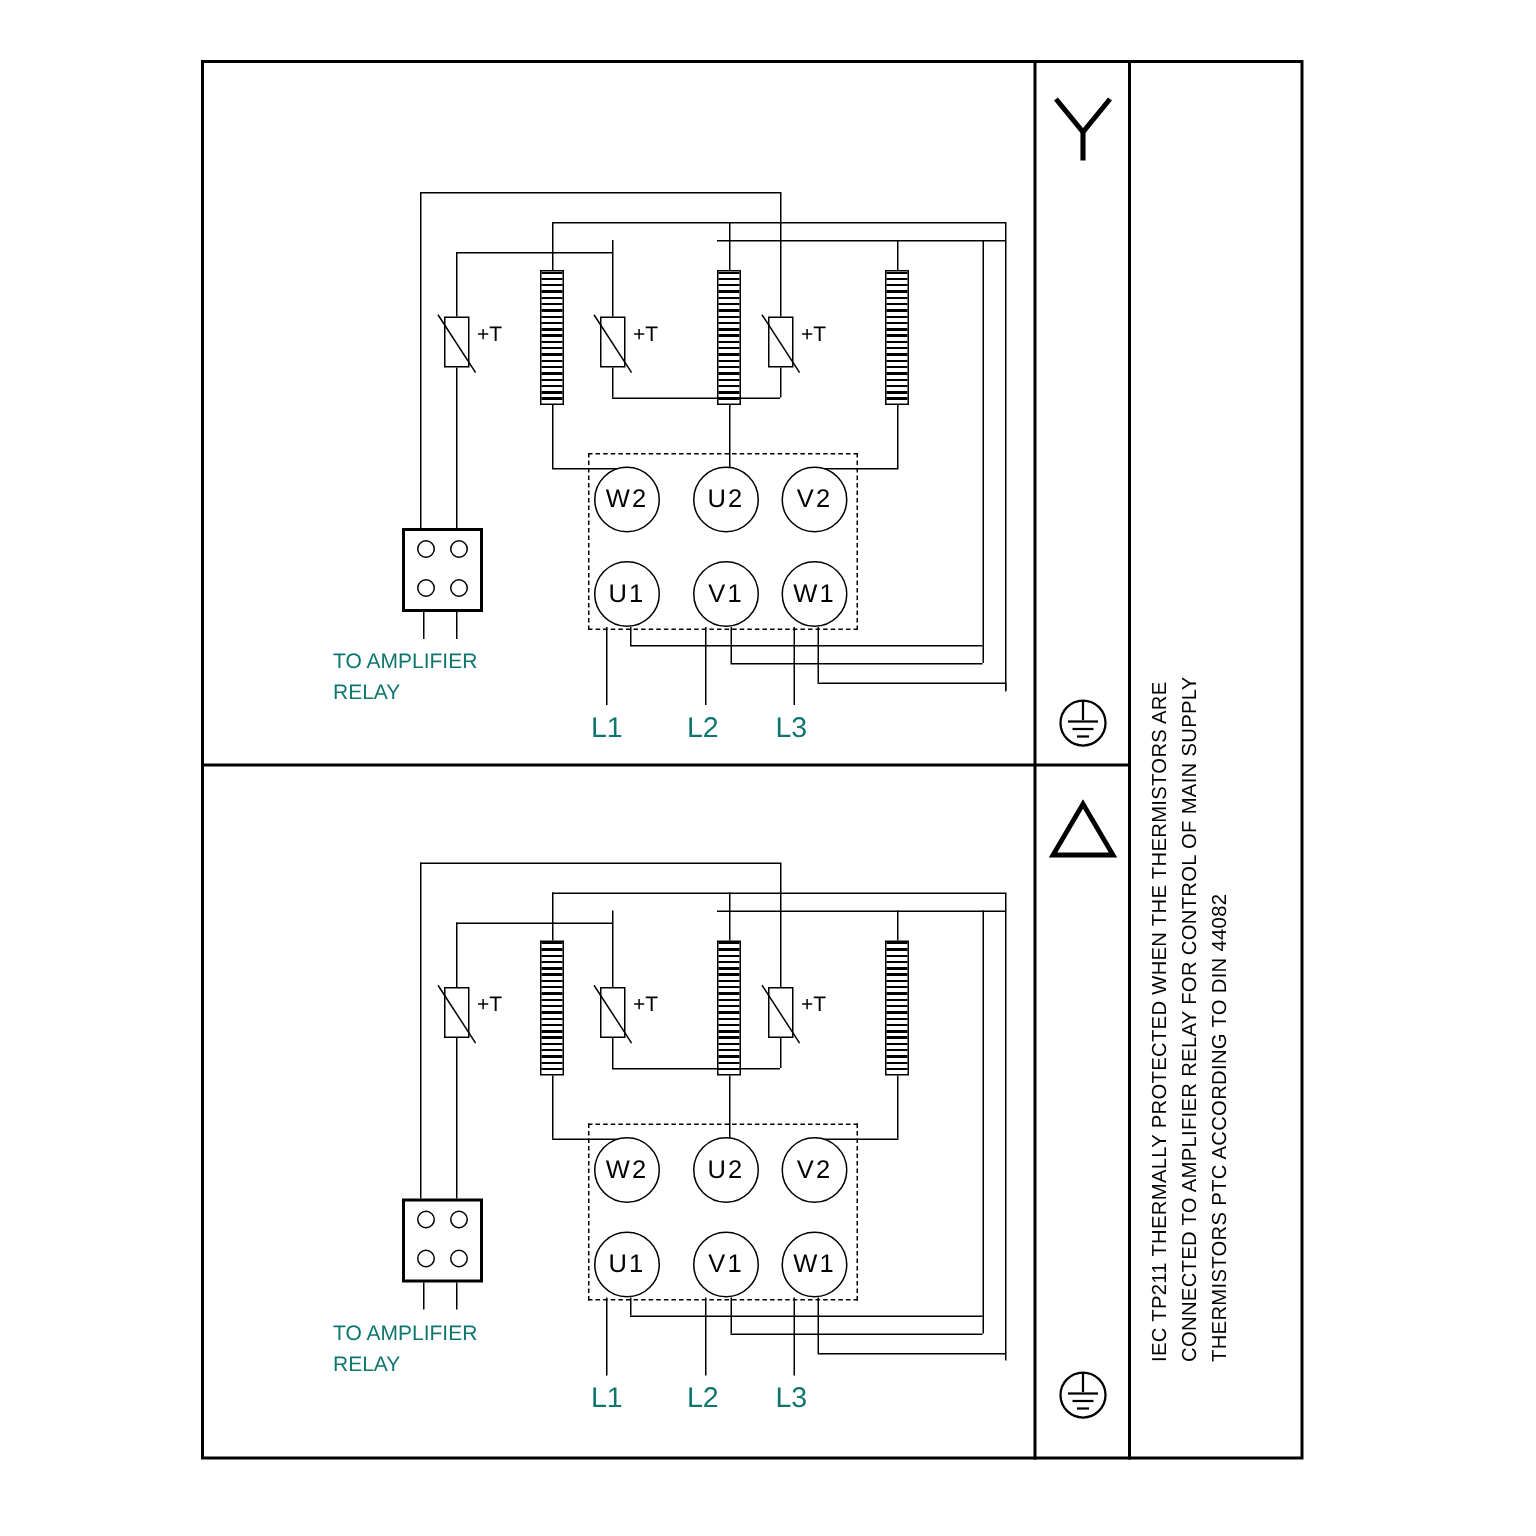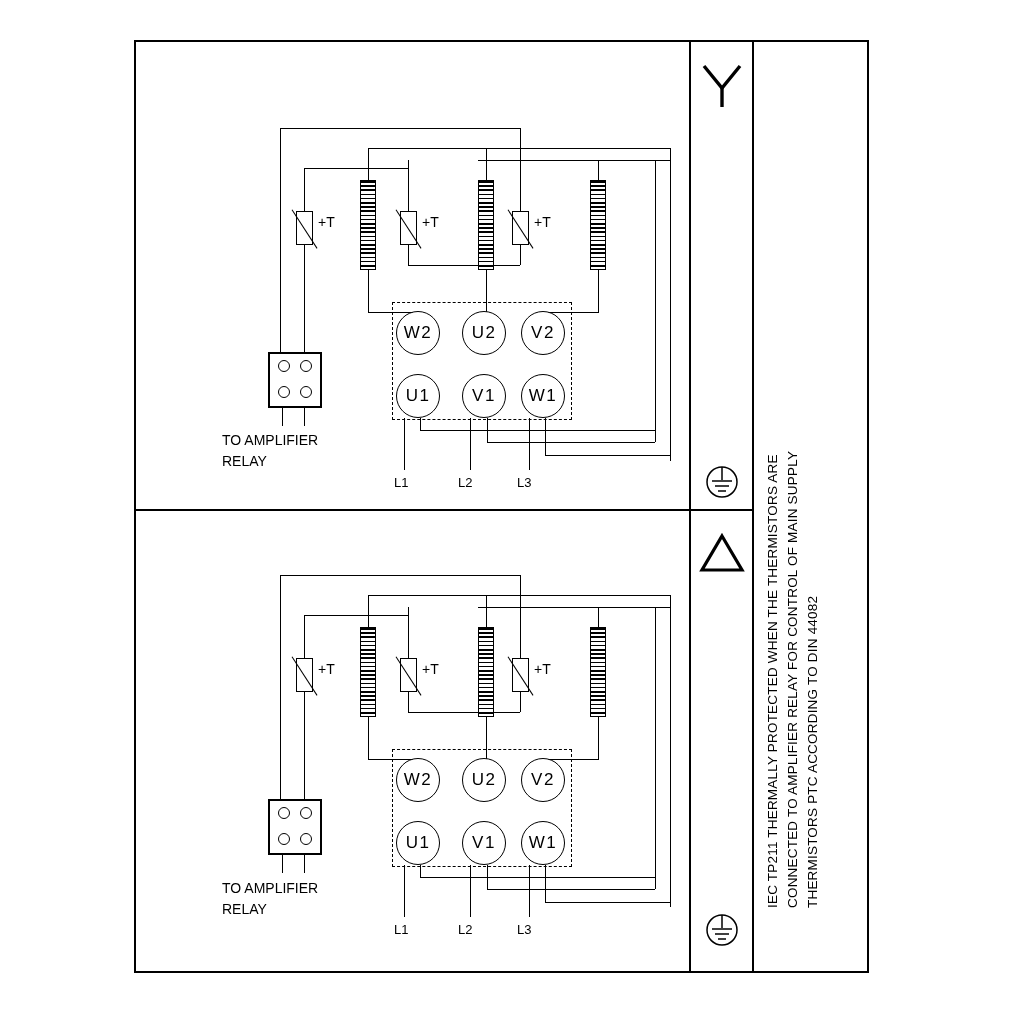--- a/index.html
+++ b/index.html
@@ -85,24 +85,24 @@
   }
   .plusT {
     position: absolute;
     font-size: 14px;
     color: #000;
     white-space: nowrap;
   }
   .label {
     position: absolute;
     font-size: 14px;
-    color: #000000;
+    color: #0f766e;
     white-space: nowrap;
   }
-  .label.big { font-size: 13px; }
+  .label.big { font-size: 19px; }
 
   .connector-box {
     position: absolute;
     width: 54px;
     height: 56px;
     border: 2px solid #000;
     box-sizing: border-box;
     background: #fff;
   }
   .connector-box .dot {

